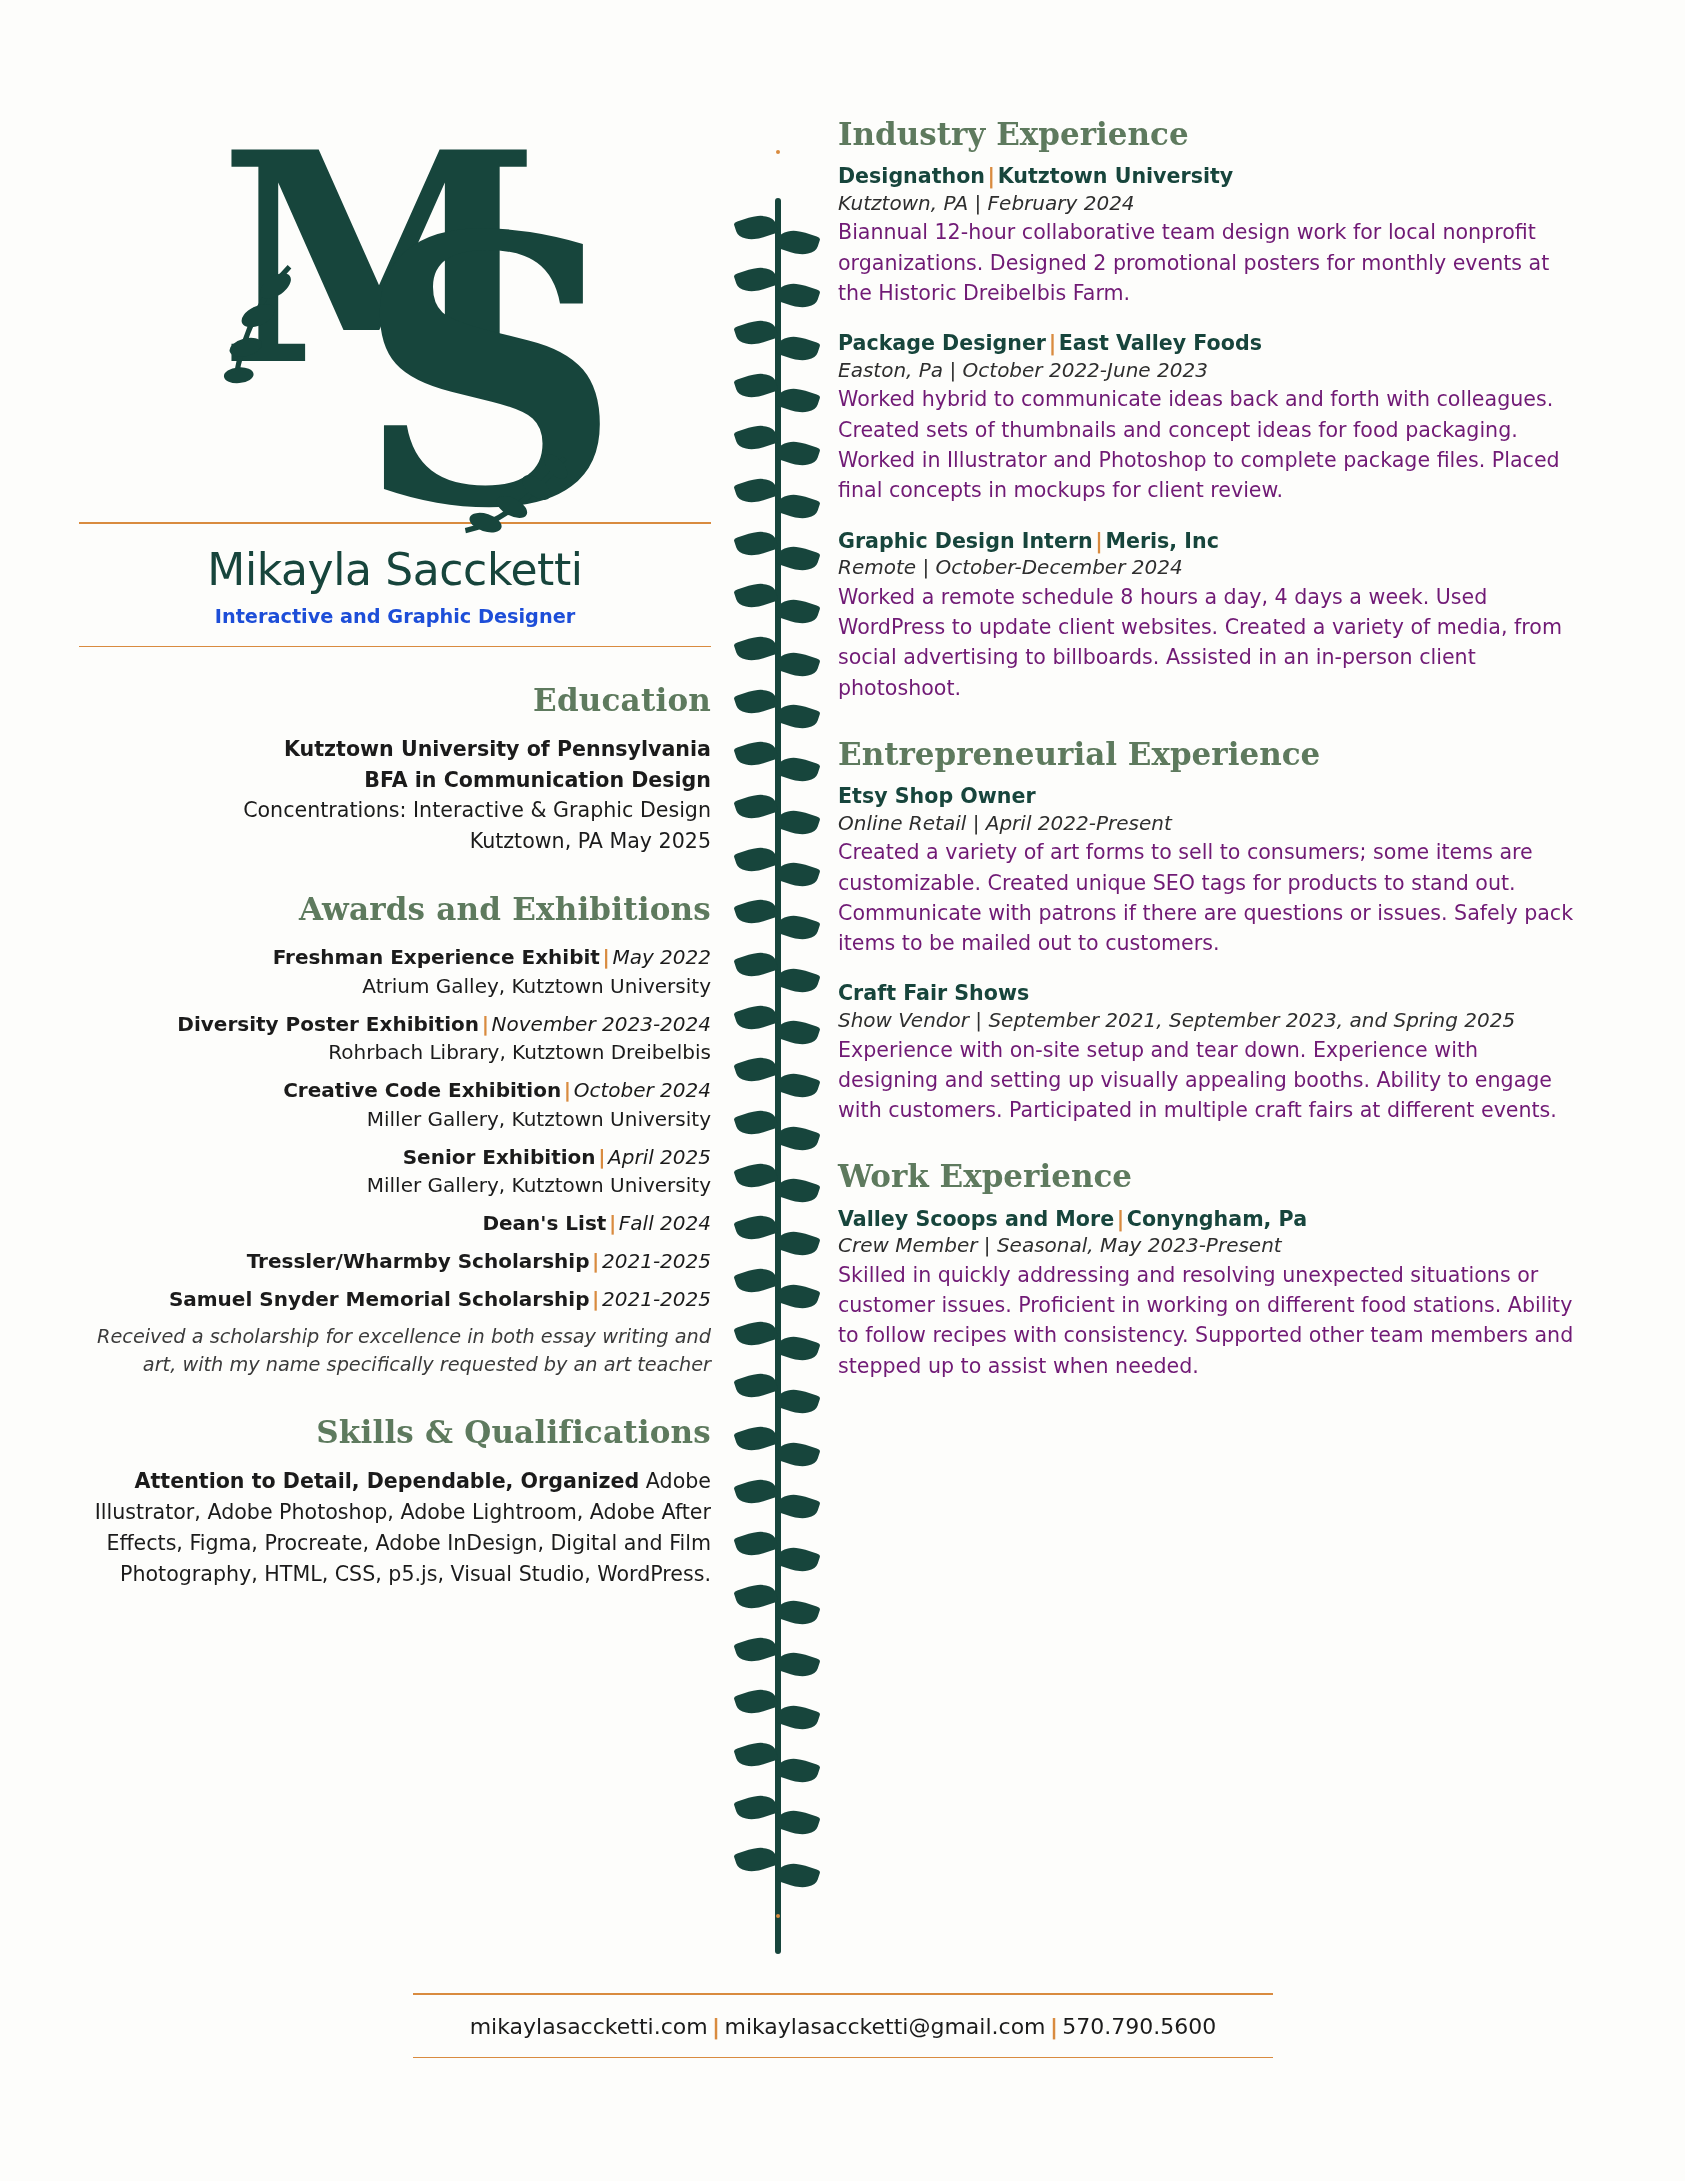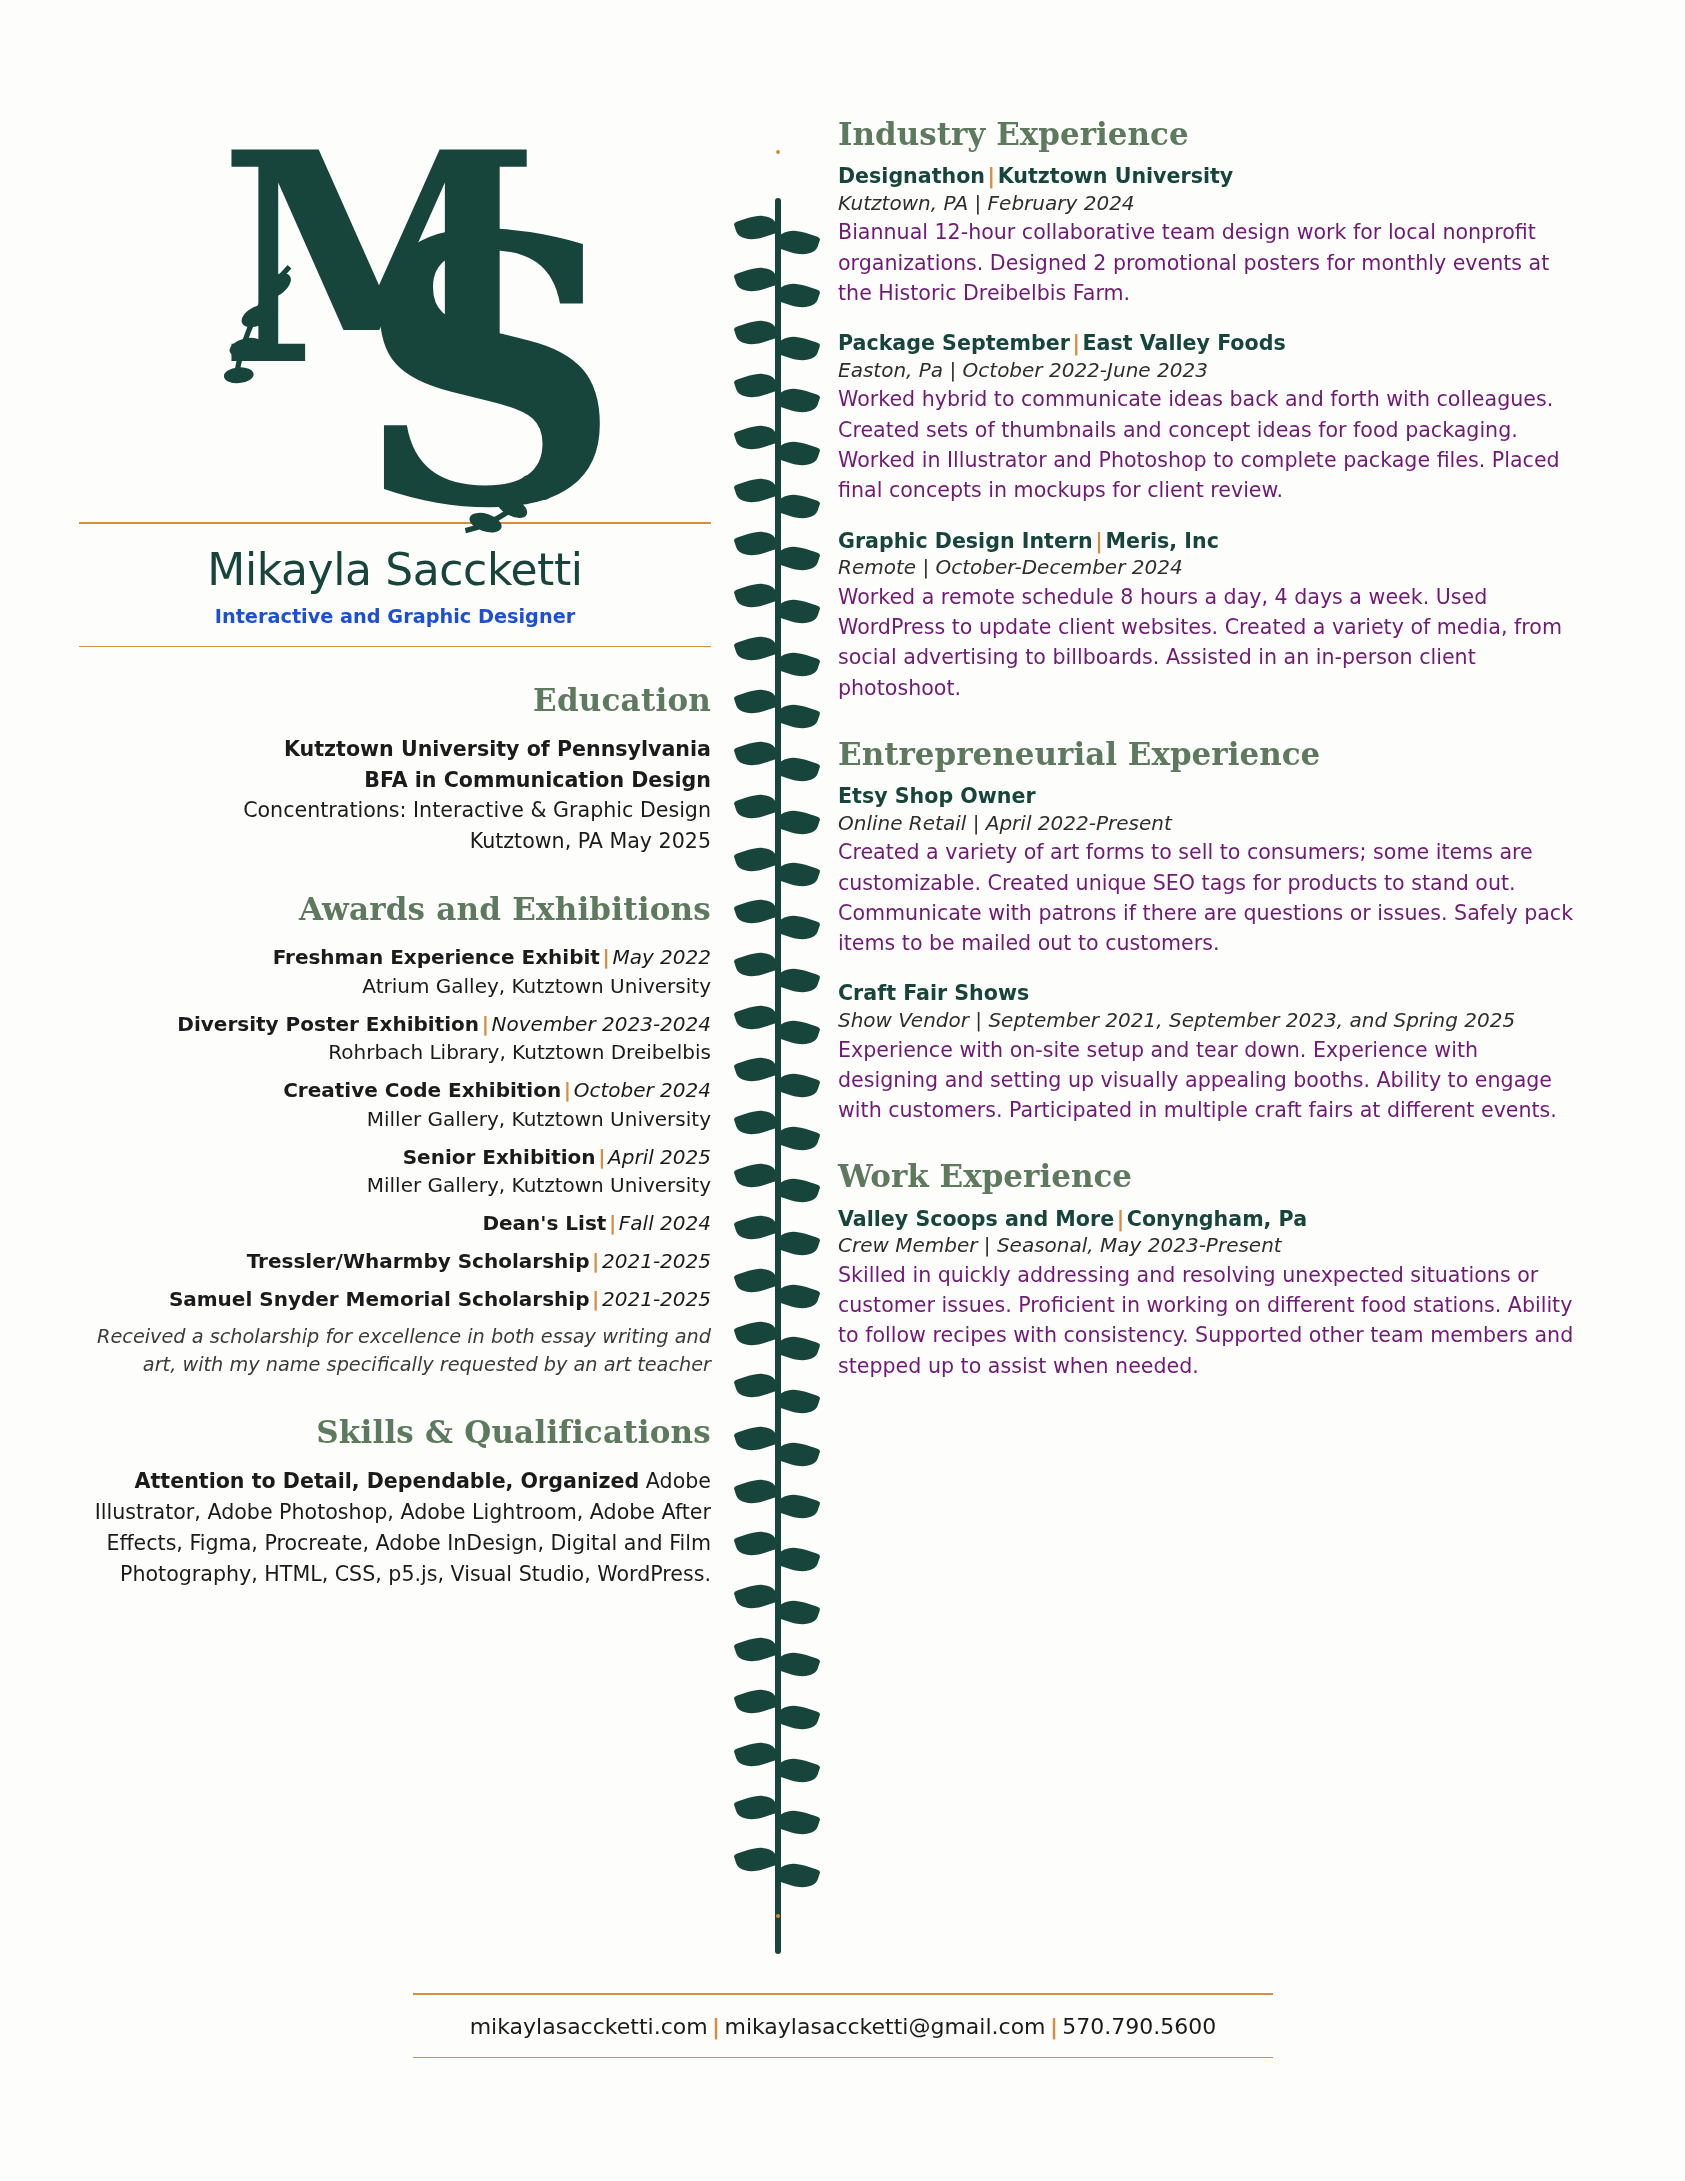--- a/index.html
+++ b/index.html
@@ -372,21 +372,21 @@
     <div class="job">
       <div class="job-head">
         <span>Designathon</span><span class="bar">|</span><span>Kutztown University</span>
       </div>
       <div class="job-meta">Kutztown, PA | February 2024</div>
       <div class="job-desc">Biannual 12-hour collaborative team design work for local nonprofit organizations. Designed 2 promotional posters for monthly events at the Historic Dreibelbis Farm.</div>
     </div>
 
     <div class="job">
       <div class="job-head">
-        <span>Package September</span><span class="bar">|</span><span>East Valley Foods</span>
+        <span>Package Designer</span><span class="bar">|</span><span>East Valley Foods</span>
       </div>
       <div class="job-meta">Easton, Pa | October 2022-June 2023</div>
       <div class="job-desc">Worked hybrid to communicate ideas back and forth with colleagues. Created sets of thumbnails and concept ideas for food packaging. Worked in Illustrator and Photoshop to complete package files. Placed final concepts in mockups for client review.</div>
     </div>
 
     <div class="job">
       <div class="job-head">
         <span>Graphic Design Intern</span><span class="bar">|</span><span>Meris, Inc</span>
       </div>
       <div class="job-meta">Remote | October-December 2024</div>

